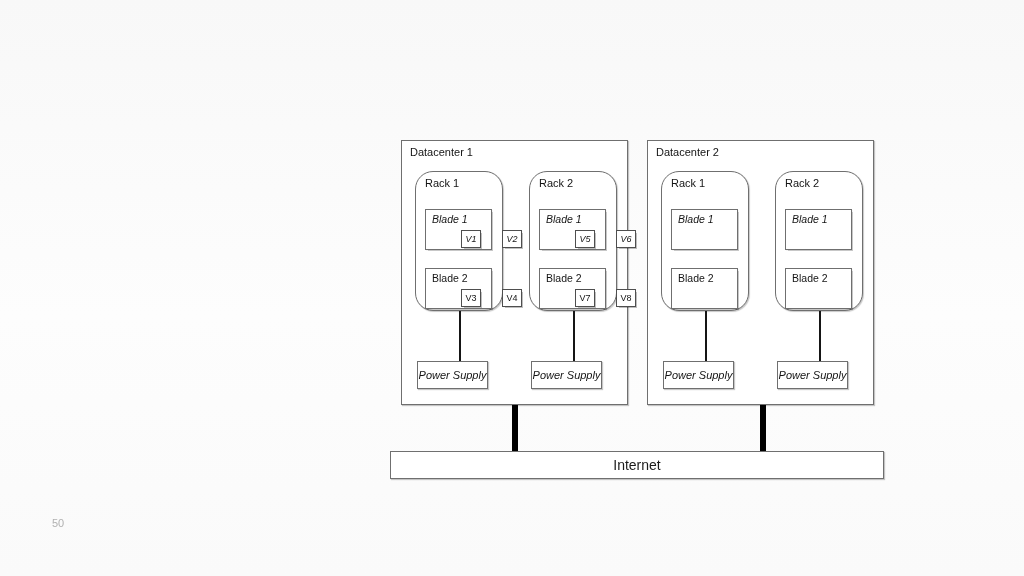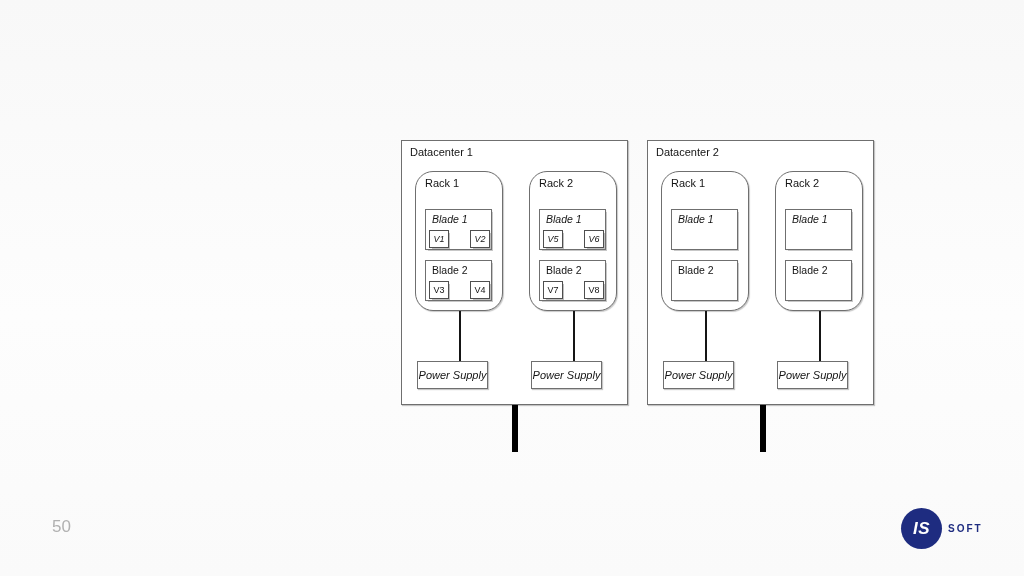--- a/index.html
+++ b/index.html
@@ -24,28 +24,28 @@
   }
   .dc { width:227px; height:265px; top:140px; }
   .dc0 { left:401px; } .dc1 { left:647px; }
   .dc-label { position:absolute; top:5px; left:8px; font-size:11px; color:#141414; }
 
   .rack { width:88px; height:140px; top:30px;border-radius:18px; }
   .rack.r0 { left:13px; } .rack.r1 { left:127px; }
   .rack-label { position:absolute; top:5px; left:9px; font-size:11px; color:#141414; }
 
   .blade { left:9px; width:67px; height:41px; border-width:1.3px; box-shadow:.8px .8px .8px rgba(0,0,0,.22); }
-  .blade.b0 { top:37px;font-style:italic; } .blade.b1 { top:88px; }
+  .blade.b0 { top:37px;font-style:italic; } .blade.b1 { top:96px; }
   .blade-label { position:absolute; top:3px; left:6px; font-size:10.5px; color:#141414; }
 
   .vm {
     position:absolute; top:20px; width:20px; height:18px;
     background:#fff; border:1.2px solid #4e4e4e; box-shadow:.7px .7px .7px rgba(0,0,0,.25);
     display:flex; align-items:center; justify-content:center;
-    font-size:9px; color:#141414;
+    font-size:9px; color:#141414;margin-left:32px;
   }
   .vm.v0 { left:3px; } .vm.v1 { left:44px;text-align:right; }
 
   .ps {
     top:220px; width:71px; height:28px;
     display:flex; align-items:center; justify-content:center;
     font-size:11px; color:#141414;font-style:italic;
   }
   .ps.r0 { left:15px; } .ps.r1 { left:129px; }
 
@@ -55,21 +55,21 @@
   .net-link { position:absolute; top:405px; width:6px; height:47px; background:#000; }
   .net-link.l0 { left:512px; } .net-link.l1 { left:760px; }
 
   .internet {
     left:390px; top:451px; width:494px; height:28px;
     display:flex; align-items:center; justify-content:center;
     font-size:14px; color:#1b1b1b;
   }
 
   
-  .page-number { position:absolute; left:52px; top:517px; font-size:17px; color:#b1b1b1; }
+  .page-number { position:absolute; left:52px; top:517px; font-size:11px; color:#b1b1b1; }
 
   .logo { position:absolute; left:901px; top:508px; width:95px; height:42px; }
   .logo-circle {
     position:absolute; left:0; top:0; width:41px; height:41px; border-radius:50%;
     background:#1e2c80; display:flex; align-items:center; justify-content:center;
   }
   .logo-is { color:#fff; font-style:italic; font-weight:800; font-size:17px; letter-spacing:.5px; }
   .logo-soft {
     position:absolute; left:47px; top:15px;
     font-size:10px; font-weight:700; color:#1e2c80; letter-spacing:2px;
@@ -144,23 +144,18 @@
 
     <div class="rack-link r0"></div>
     <div class="rack-link r1"></div>
 
     <div class="box ps r0">Power Supply</div>
     <div class="box ps r1">Power Supply</div>
   </div>
 
   <div class="net-link l0"></div>
   <div class="net-link l1"></div>
+  <div class="box internet">Internet</div>
 
   <div class="page-number">50</div>
 
-  <div class="logo">
-    <div class="logo-circle">
-      <span class="logo-is">IS</span>
-    </div>
-    <span class="logo-soft">SOFT</span>
-  </div>
 
 </div>
 
 </body></html>

